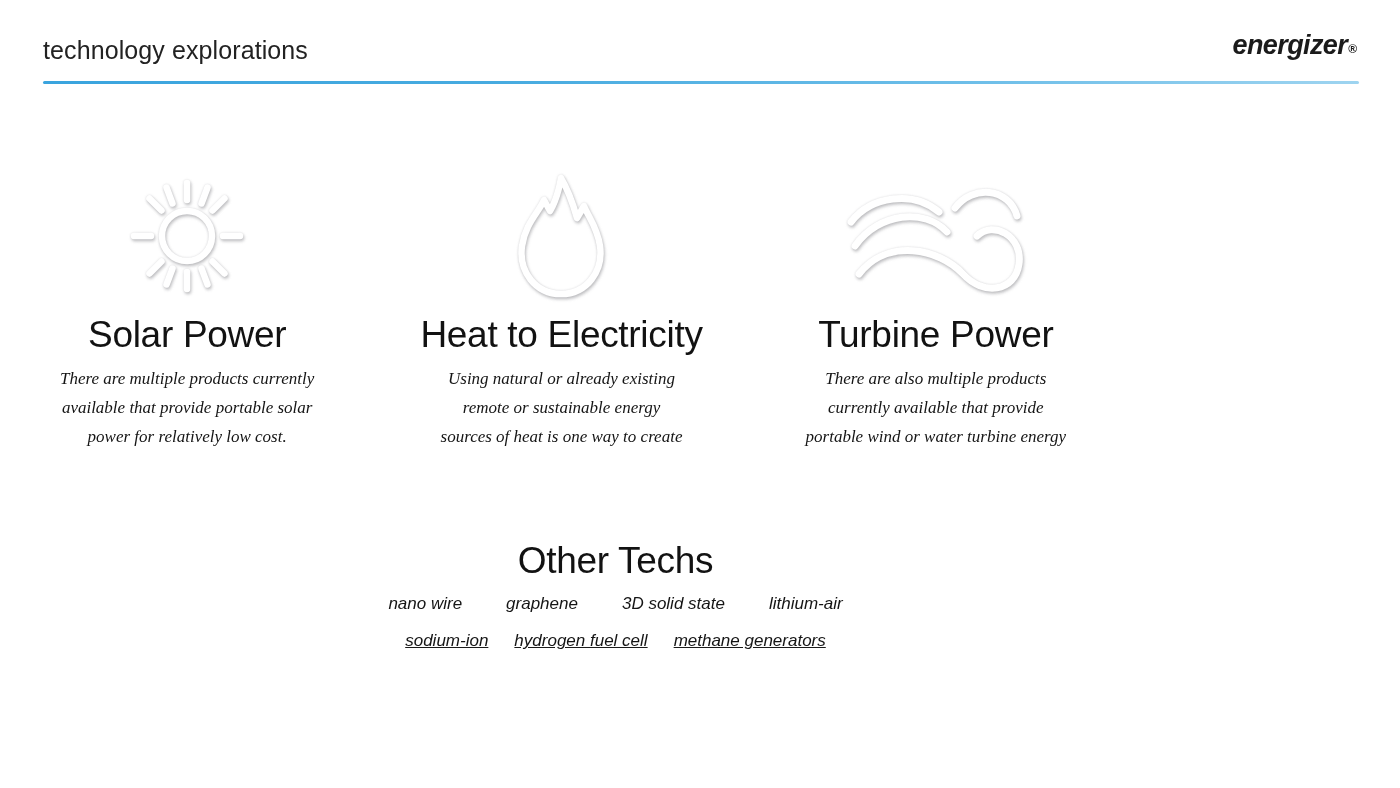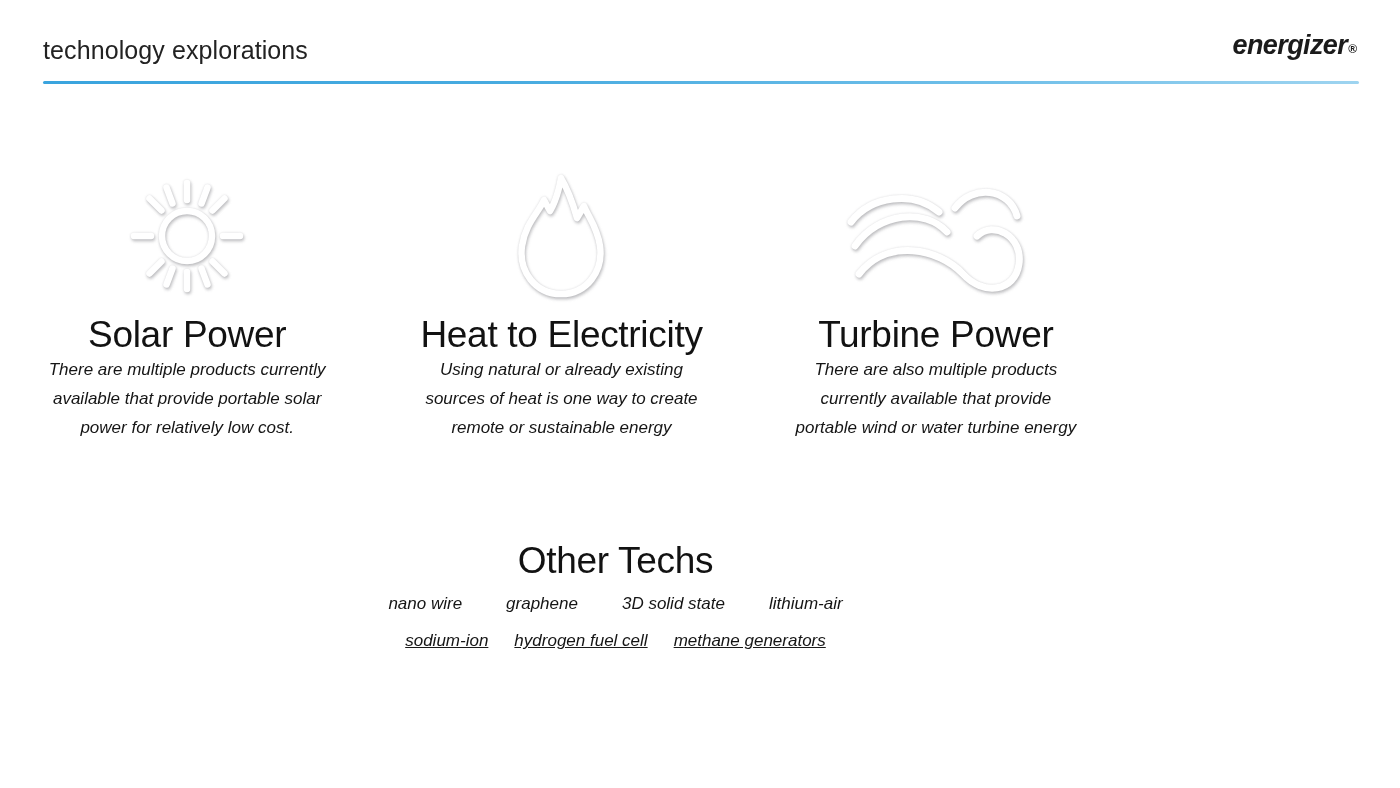--- a/index.html
+++ b/index.html
@@ -105,28 +105,29 @@
   .card-heading {
     margin-top: 12px;
     font-size: 37px;
     font-weight: 400;
     letter-spacing: -0.3px;
     color: #121212;
     line-height: 1.12;
     white-space: nowrap;
   }
   .card-body {
-    margin-top: 0;
+    margin-top: 9px;
     font-size: 17px;
     font-style: italic;
     font-weight: 400;
     line-height: 29px;
     text-align: center;
     color: #151515;
     max-width: 380px;
+    font-family: Liberation Serif, serif;
   }
   .card-body span { display: block; white-space: nowrap; }
 
   
   .other {
     position: absolute;
     left: 0;
     top: 540px;
     width: 1231px;
     display: flex;
@@ -212,22 +213,22 @@
                  C 17.5 101, 34 124, 60 124
                  C 86 124, 102.5 101, 99 76
                  C 96.5 58, 88 48, 83 36
                  L 76 48
                  C 72 34, 66 18, 60 8 Z"></path>
       </svg>
     </div>
     <div class="card-heading">Heat to Electricity</div>
     <div class="card-body">
       <span>Using natural or already existing</span>
+      <span>remote or sustainable energy</span>
       <span>sources of heat is one way to create</span>
-      <span>remote or sustainable energy</span>
     </div>
   </div>
 
   <div class="card">
     <div class="card-icon">
       <svg width="186" height="132" viewBox="0 0 186 132" aria-hidden="true">
         <g class="icon-stroke" stroke-width="7">
           <path d="M8 52 C 28 26, 70 20, 96 42"></path>
           <path d="M12 76 C 36 42, 82 38, 104 62"></path>
           <path d="M16 104 C 44 68, 96 78, 120 104

